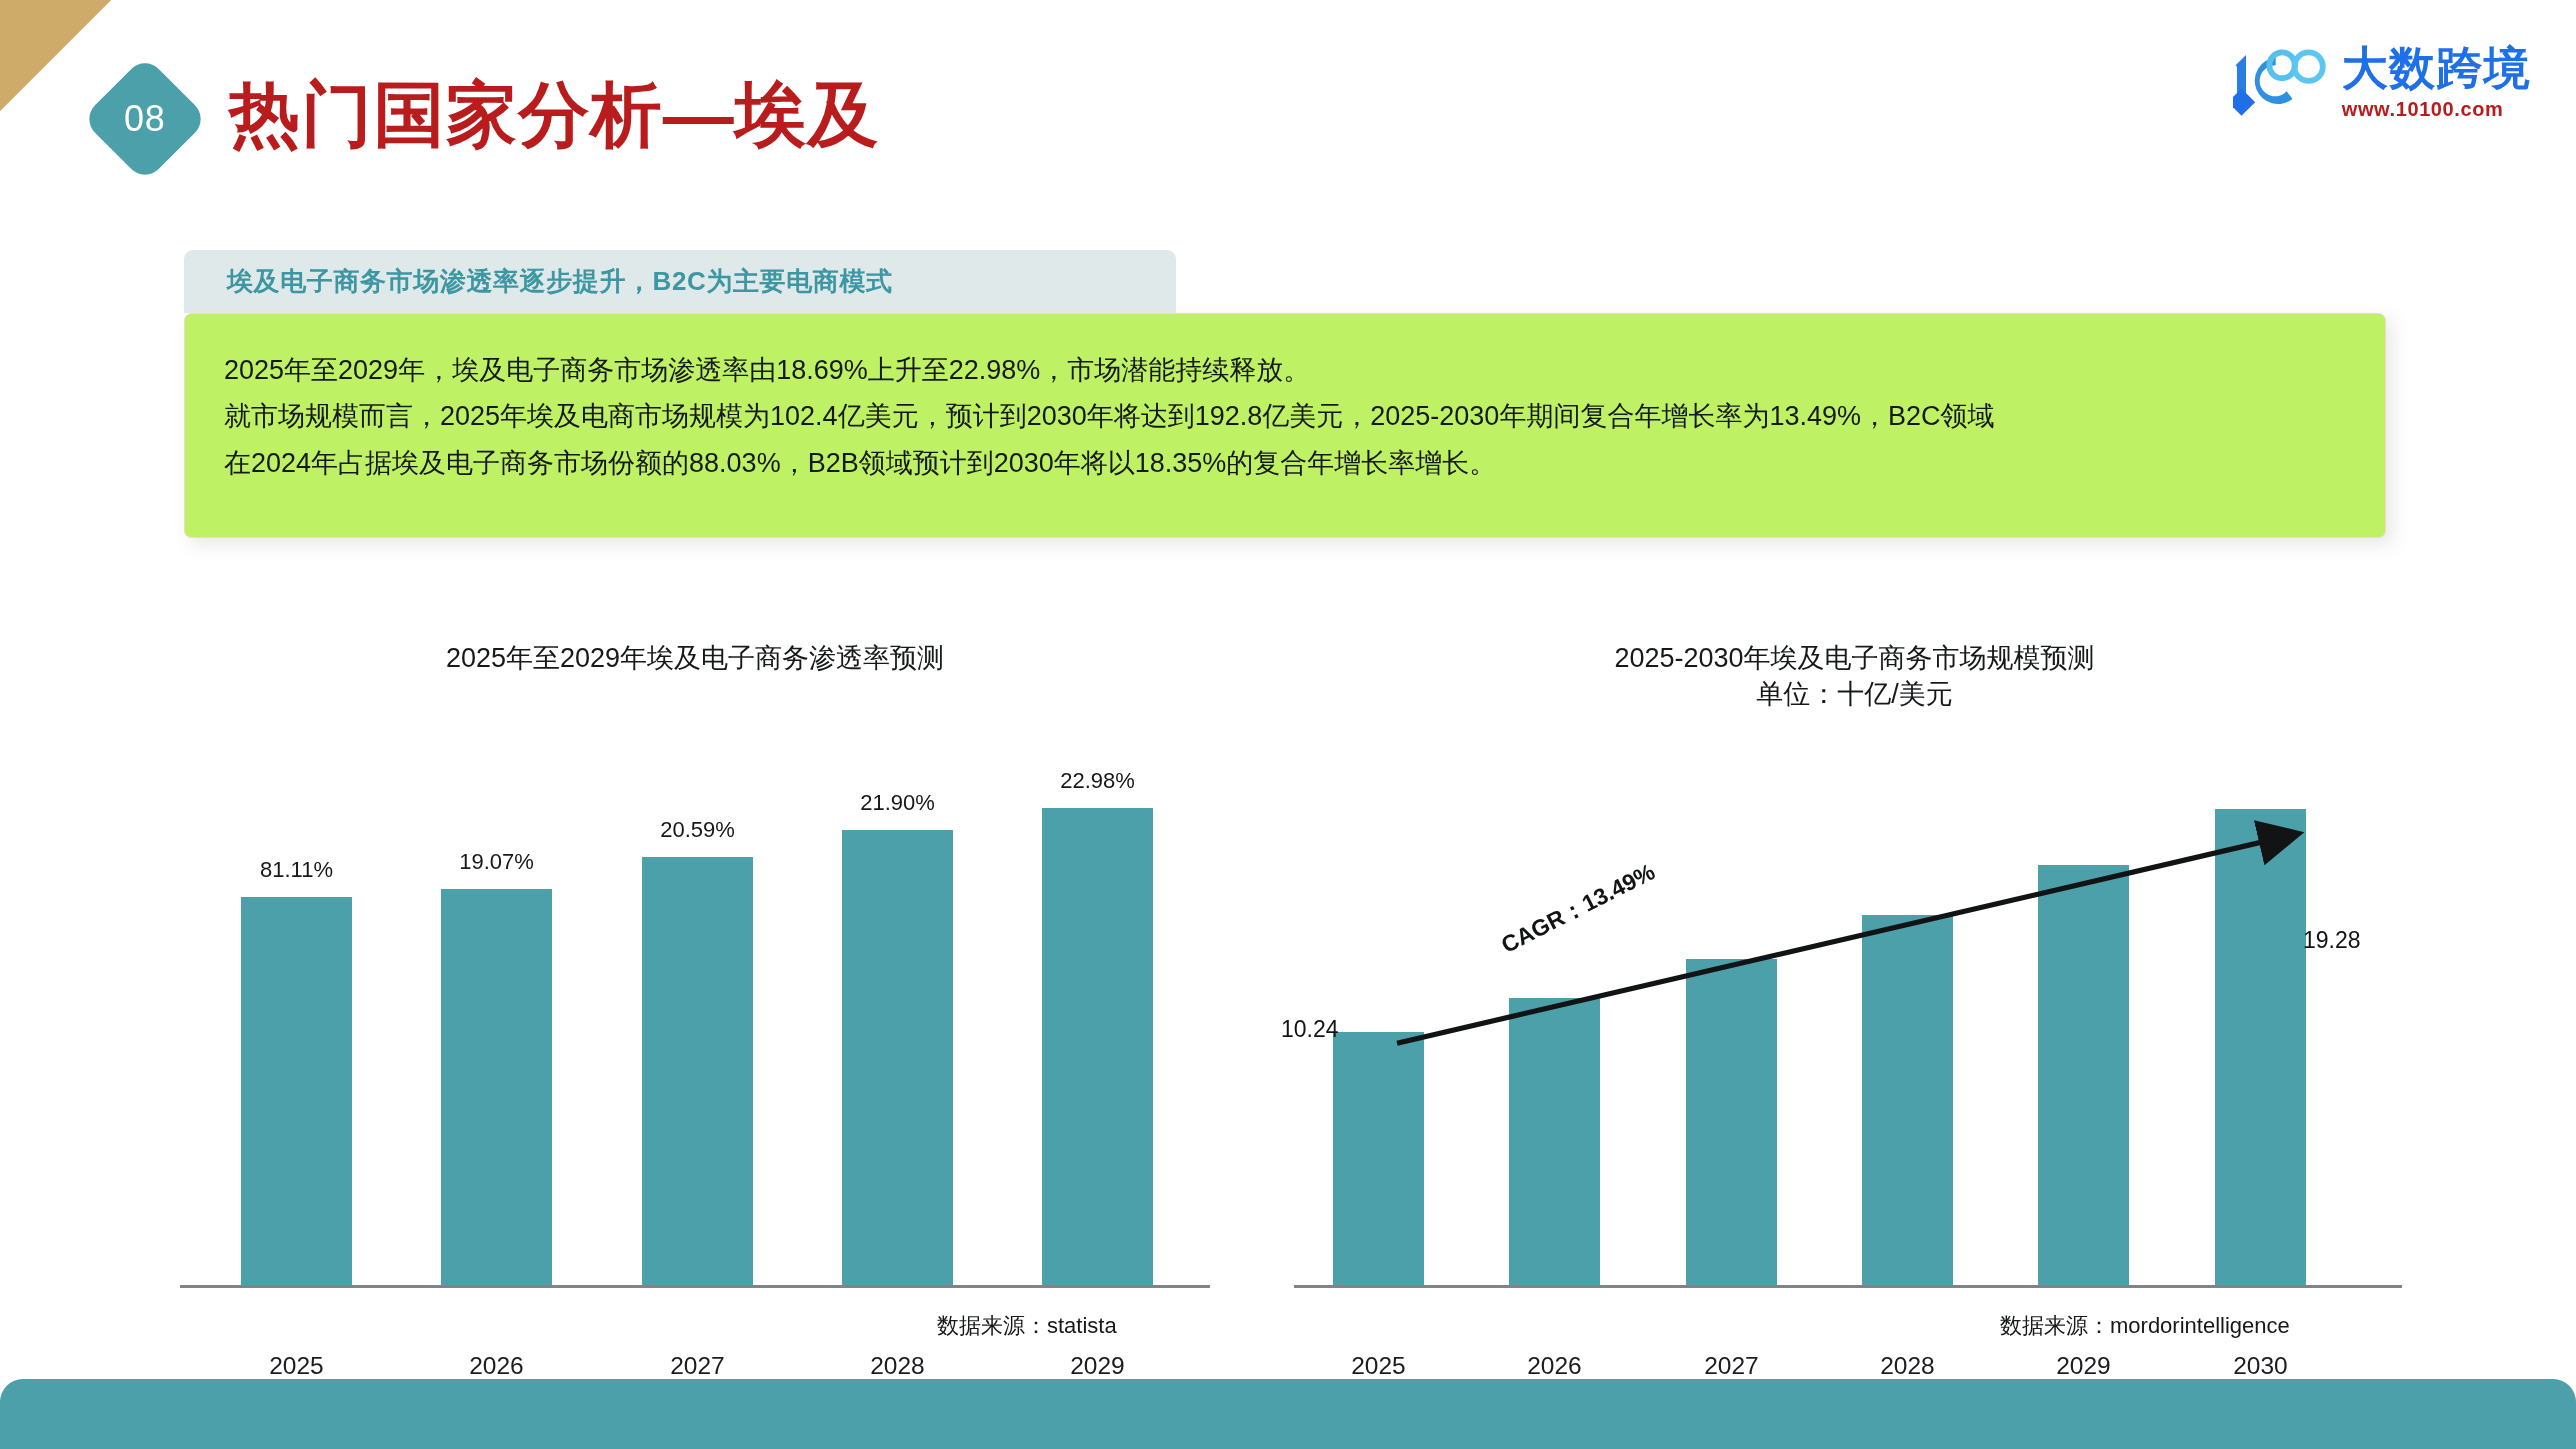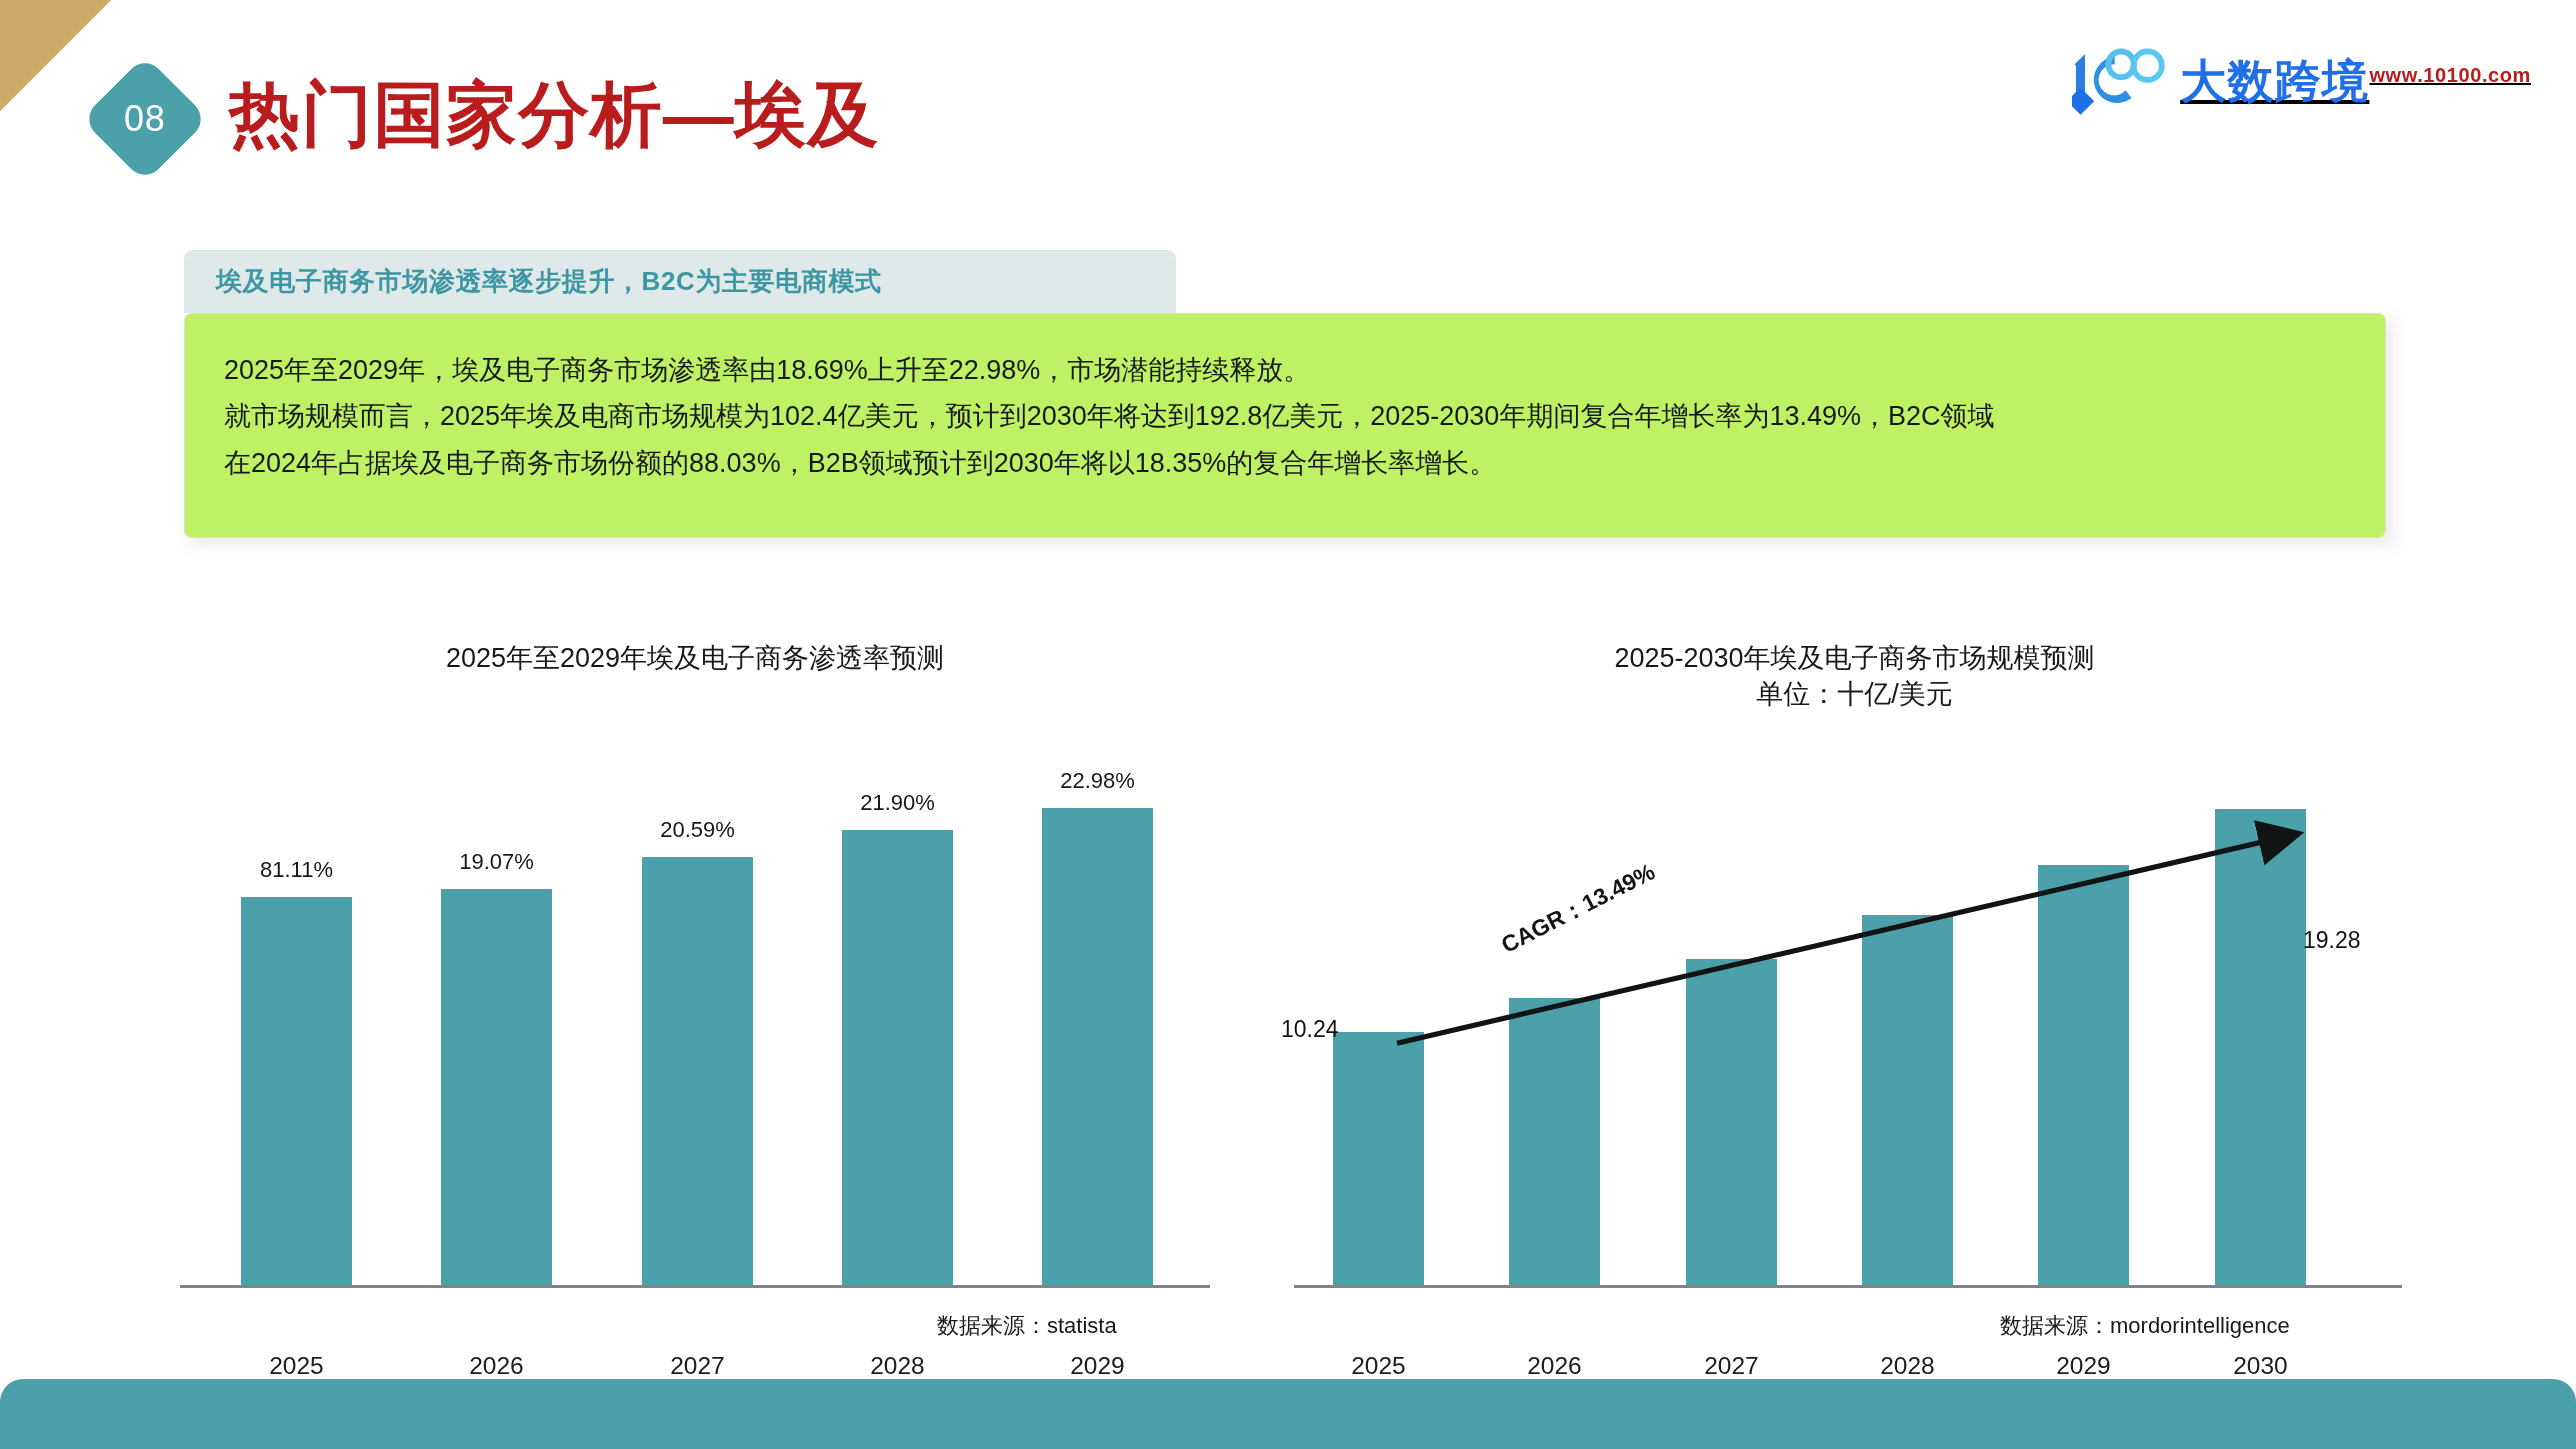--- a/index.html
+++ b/index.html
@@ -49,39 +49,39 @@
     letter-spacing:1.3px;
     white-space:nowrap;
   }
 
   
   #brand {
     position:absolute; right:45px; top:45px;
     display:flex; align-items:center; gap:11.6px;
   }
   #brand-mark { width:97px; height:71px; flex:none; }
-  #brand-text { display:flex; align-items:flex-start; line-height:1;text-decoration:underline; }
+  #brand-text { display:flex; flex-direction:column; align-items:flex-start; line-height:1; }
   #brand-name {
     font-size:46px; font-weight:bold; color:#1f6fe8; letter-spacing:1.3px;
   }
   #brand-url {
     font-size:20px; font-weight:bold; color:#b91c1c; letter-spacing:0.6px; margin-top:7.7px;
   }
 
   
   #banner {
     position:absolute; left:184px; top:250px;
     width:992px; height:63px;
     background:#dfe9e9;
     border-radius:9px 9px 0 0;
     display:flex; align-items:center;
     z-index:4;
   }
   #banner-text {
-    margin-left:32px;
+    margin-left:43px;
     font-size:26px;
     font-weight:bold;
     color:#3d97a3;
     letter-spacing:0.6px;
     white-space:nowrap;
   }
 
   
   #text-card {
     position:absolute; left:184px; top:313px;

